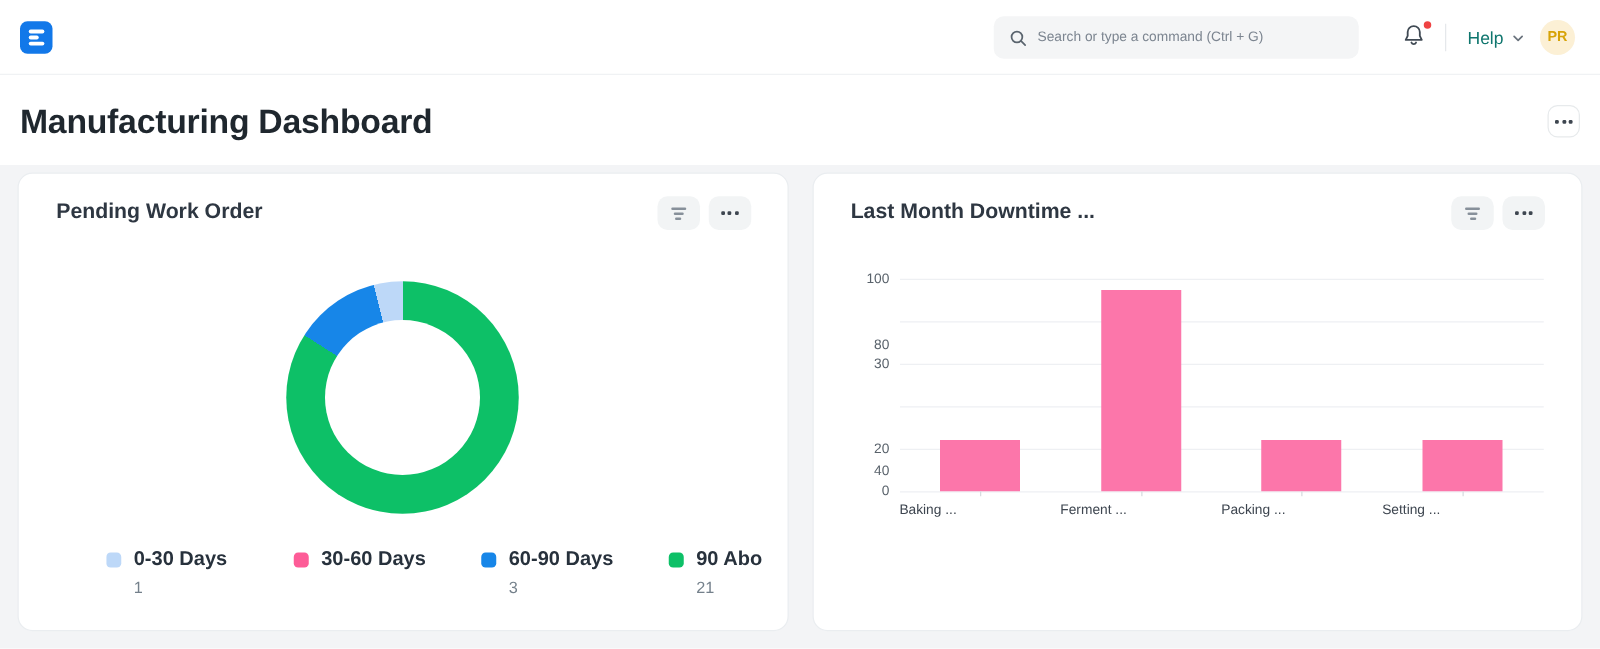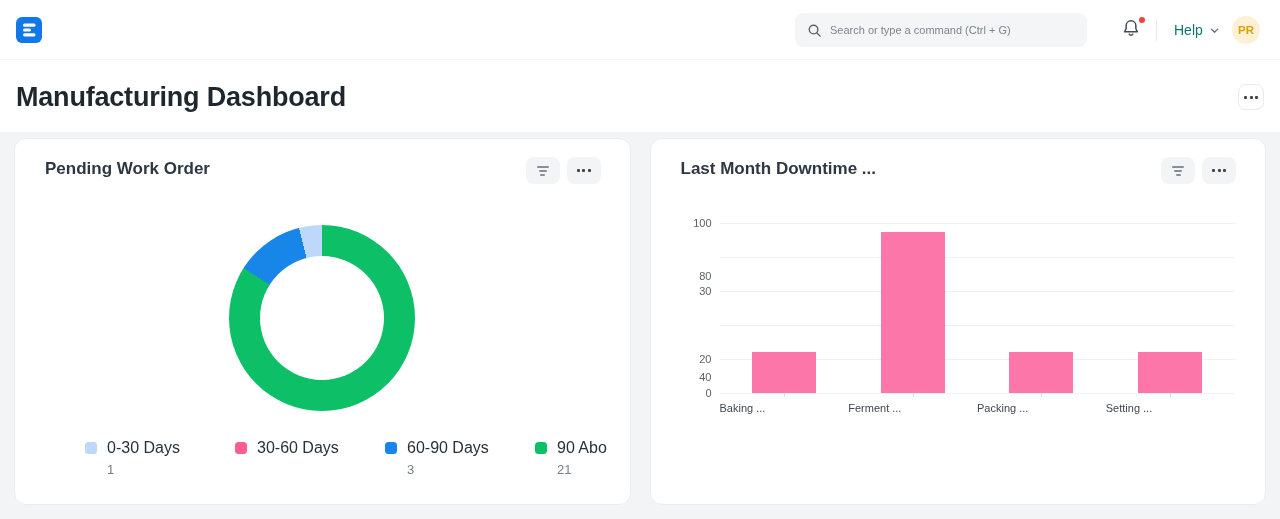--- a/index.html
+++ b/index.html
@@ -50,21 +50,21 @@
   
   .donut { position:absolute; left:50%; top:86px; transform:translateX(-50%);
     width:186px; height:186px; border-radius:50%; cursor:pointer; }
   .donut::after { content:""; position:absolute; left:31px; top:31px; width:124px; height:124px;
     border-radius:50%; background:#fff; }
   .legend { position:absolute; left:70px; top:300px; right:0; display:grid;
     grid-template-columns:repeat(4,150px); overflow:hidden; }
   .legend-item { white-space:nowrap; }
   .legend-head { display:flex; align-items:center; gap:10px; }
   .legend-swatch { width:12px; height:12px; border-radius:3.5px; flex:none; }
-  .legend-label { font-size:16px; font-weight:400; color:#27313C;text-align:right; }
+  .legend-label { font-size:16px; font-weight:700; color:#27313C;text-align:right; }
   .legend-value { margin:5px 0 0 22px; font-size:13px; color:#74808B; min-height:15px; }
 
   
   .plot { position:absolute; left:69px; top:84px; width:515px; height:170px; }
   .gridline { position:absolute; left:0; right:0; height:1px; background:#EEF0F3; }
   .ytick { position:absolute; left:-54px; width:46px; text-align:right; font-size:11px;
     color:#59626B; transform:translateY(-50%); }
   .bar-col { position:absolute; bottom:0; height:100%; }
   .bar-rect { position:absolute; bottom:0; left:50%; transform:translateX(-50%); width:64px; cursor:pointer; }
   .xtick { position:absolute; top:170px; width:1px; height:4px; background:#D8DCE0; left:50%; }

